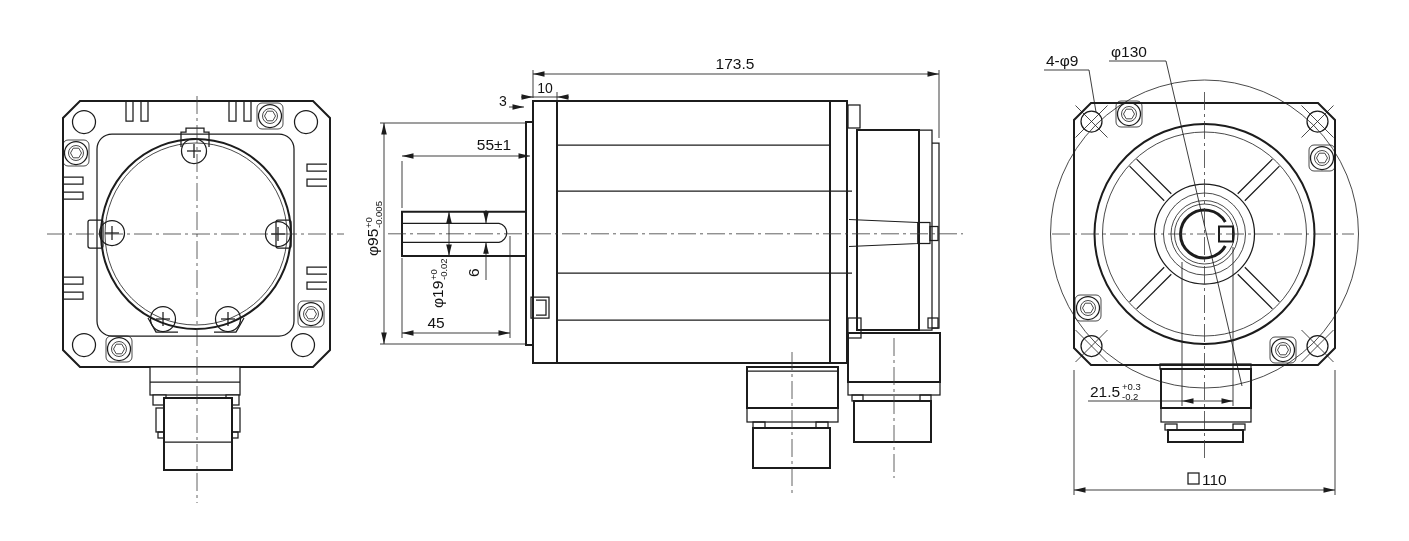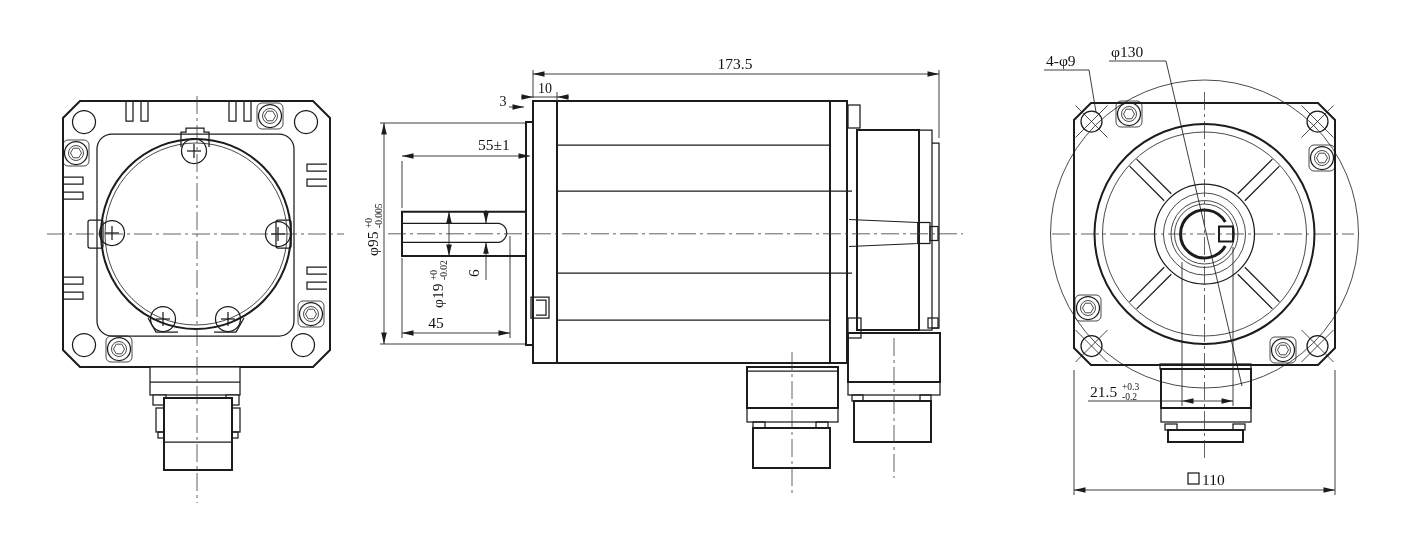--- a/index.html
+++ b/index.html
@@ -1,17 +1,17 @@
 <!DOCTYPE html>
 <html><head>
 <meta charset="utf-8">
 <style>
   html,body{margin:0;padding:0;background:#ffffff;}
   .stage{position:relative;width:1409px;height:541px;background:#ffffff;overflow:hidden;
-         font-family:Liberation Serif, serif;}
+         font-family:Liberation Sans, sans-serif;}
   svg{position:absolute;left:0;top:0;}
   .t{stroke:#1c1c1c;stroke-width:2;fill:none;}
   .m{stroke:#1c1c1c;stroke-width:1.25;fill:none;}
   .n{stroke:#1c1c1c;stroke-width:0.8;fill:none;}
   .w{fill:#ffffff;}
   .c{stroke:#3a3a3a;stroke-width:0.8;fill:none;stroke-dasharray:18 4 3 4;}
   .dim{stroke:#1c1c1c;stroke-width:0.85;fill:none;}
   text{fill:#121212;}
   .lbl{font-size:15.5px;}
   .sm{font-size:14px;}

